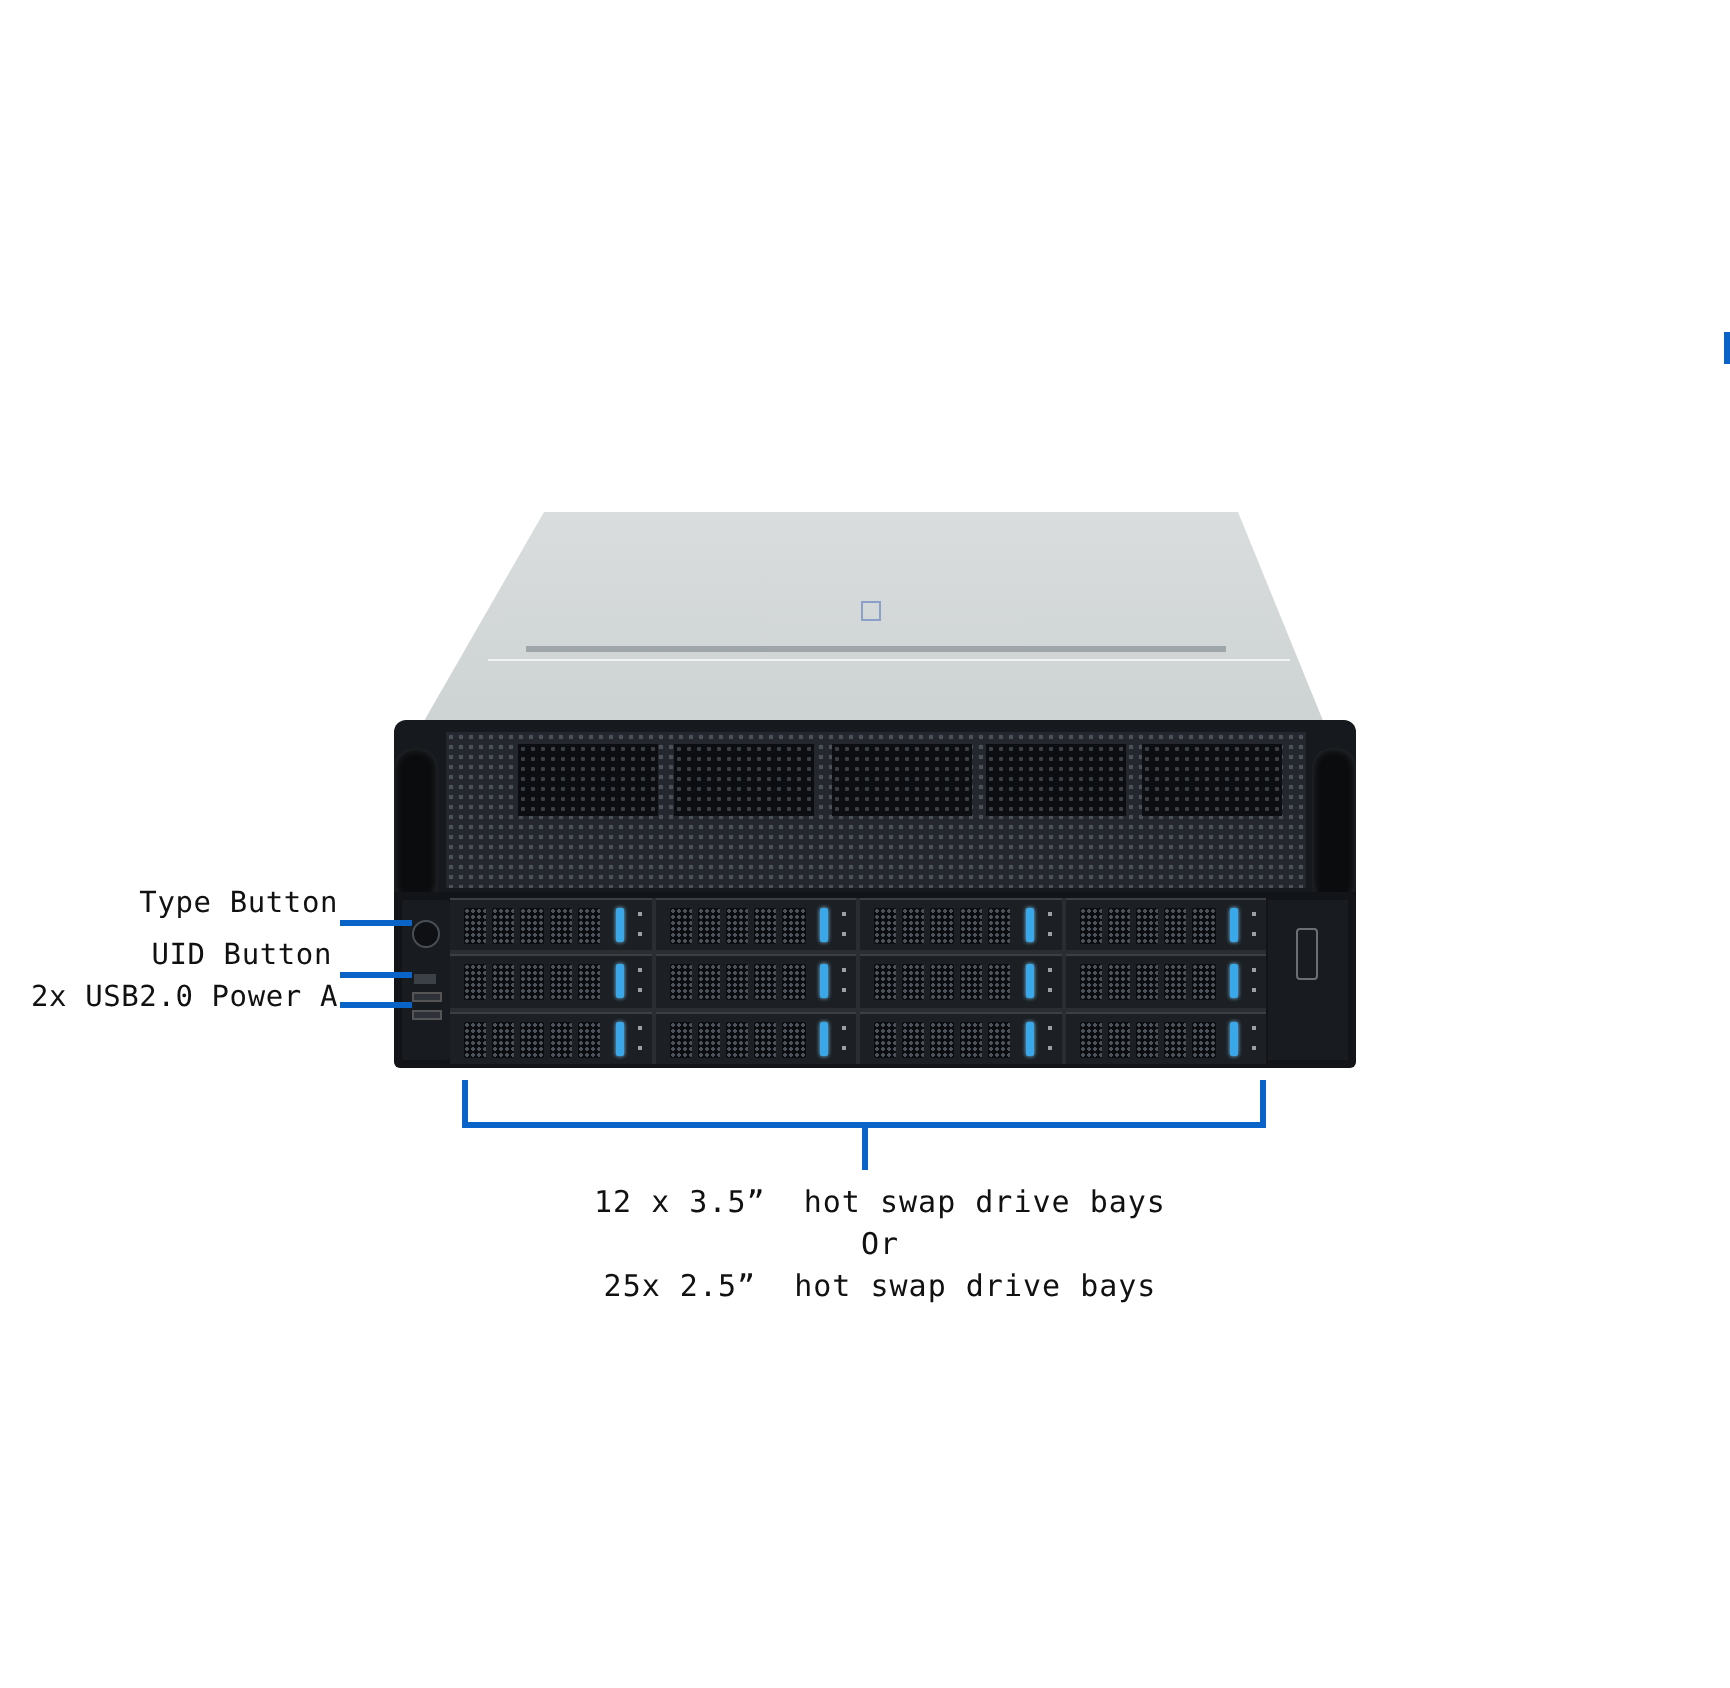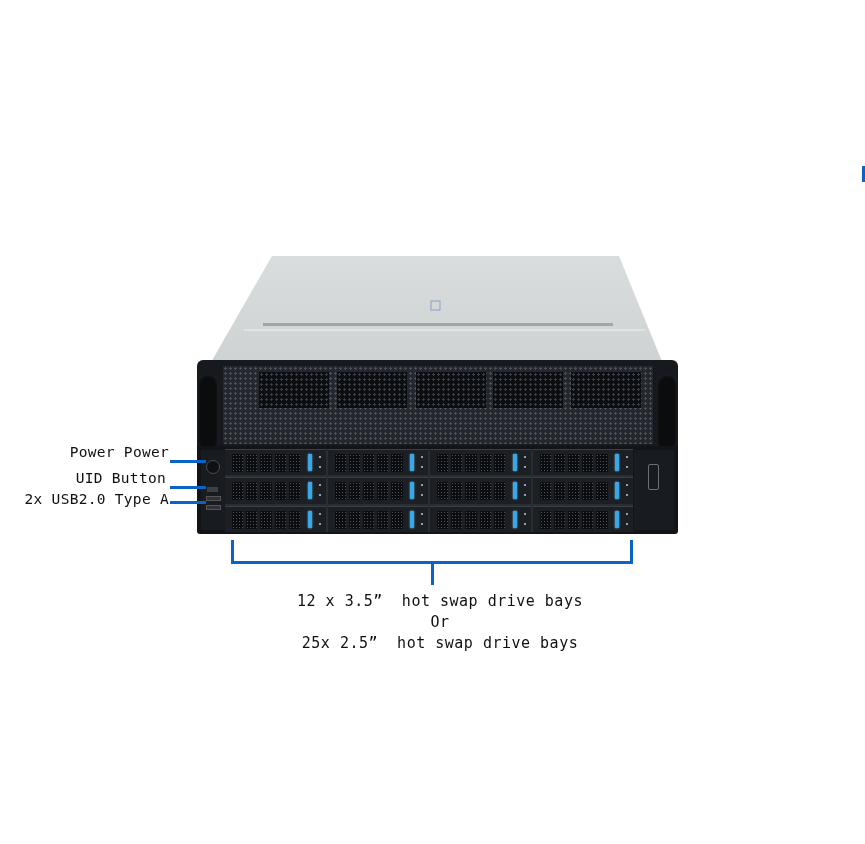--- a/index.html
+++ b/index.html
@@ -216,27 +216,27 @@
         <div class="dot" style="top:6px"></div>
         <div class="dot" style="top:16px"></div>
       </div>
   </div>
 
   <div class="right-panel">
     <div style="position:absolute;left:14px;top:14px;width:9px;height:24px;border:1px solid #6a7075;border-radius:2px;"></div>
   </div>
 </div>
 
-<div class="label" style="right:696px; top:444px;">Power Power</div>
+<div class="label" style="right:696px; top:444px;">Type Button</div>
 <div class="bline" style="left:170px; top:460px; width:36px; height:3px;"></div>
 
 <div class="label" style="right:699px; top:470px;padding-left:13px;">UID Button</div>
 <div class="bline" style="left:170px; top:486px; width:36px; height:3px;"></div>
 
-<div class="label" style="right:696px; top:491px;">2x USB2.0 Type A</div>
+<div class="label" style="right:696px; top:491px;">2x USB2.0 Power A</div>
 <div class="bline" style="left:170px; top:501px; width:36px; height:3px;"></div>
 
 <div class="bline" style="left:231px; top:540px; width:3px; height:24px;"></div>
 <div class="bline" style="left:630px; top:540px; width:3px; height:24px;"></div>
 <div class="bline" style="left:231px; top:561px; width:402px; height:3px;"></div>
 <div class="bline" style="left:431px; top:561px; width:3px; height:24px;"></div>
 
 <div class="caption" style="top:592px;">12 x 3.5”  hot swap drive bays</div>
 <div class="caption" style="top:613px;">Or</div>
 <div class="caption" style="top:634px;">25x 2.5”  hot swap drive bays</div>

